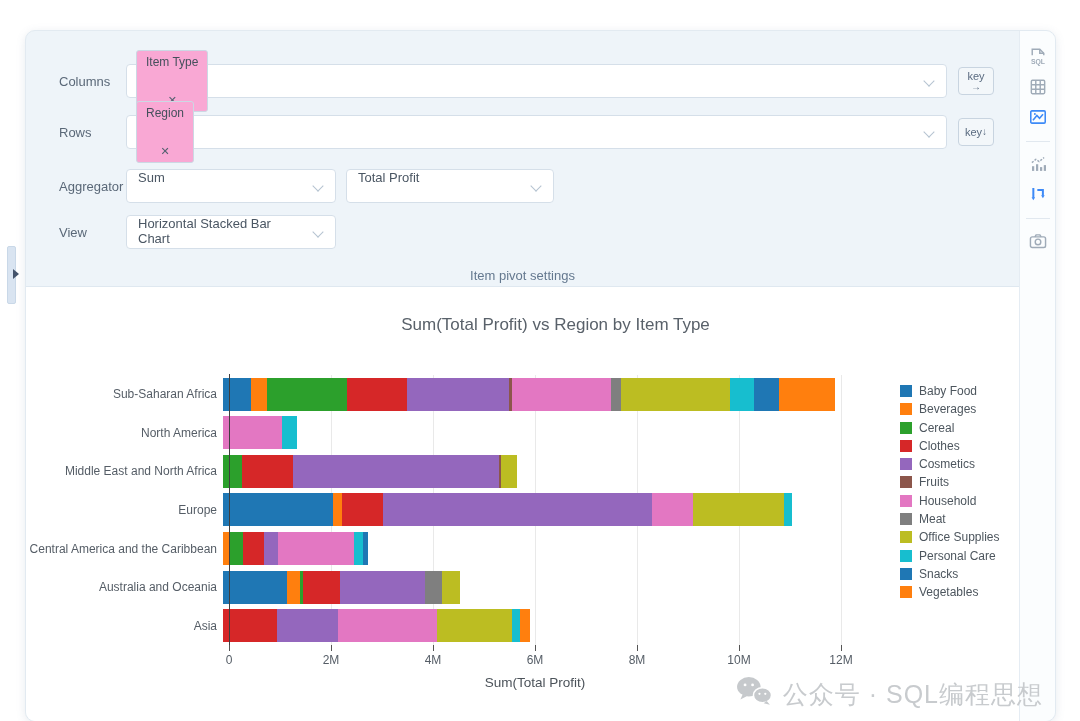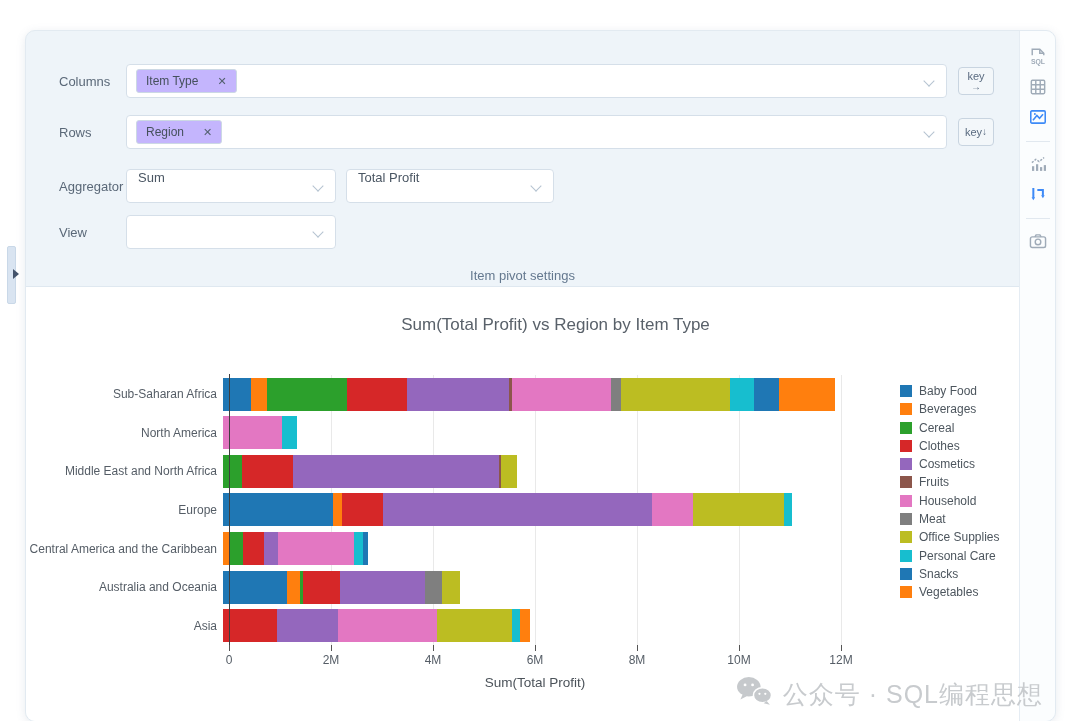--- a/index.html
+++ b/index.html
@@ -26,22 +26,22 @@
 
   
   .settings{position:absolute;left:0;top:0;right:36px;height:256px;border-bottom:1px solid #dfe8f0;}
   .flabel{position:absolute;left:33px;font-size:13px;color:#5a6878;}
   .field{position:absolute;left:100px;width:821px;height:34px;background:#fff;border:1px solid #d5dfe9;
          border-radius:4px;display:flex;align-items:center;padding:0 32px 0 9px;cursor:pointer;}
   .select{position:absolute;height:34px;background:#fff;border:1px solid #d5dfe9;border-radius:4px;
           display:flex;padding:0 30px 0 11px;font-size:13px;color:#4a5663;cursor:pointer;}
   .chev{position:absolute;right:13px;top:12px;width:8px;height:8px;
         border-right:1.7px solid #b5c3d1;border-bottom:1.7px solid #b5c3d1;transform:rotate(45deg);}
-  .tag{display:inline-flex;align-items:center;gap:19px;background:#c4b5fd;border:1px solid #ccd8e4;border-radius:3px;
-       padding:4px 9px;font-size:12px;color:#45505c;cursor:pointer;}
+  .tag{display:inline-flex;align-items:center;gap:25px;background:#f9a8d4;border:1px solid #ccd8e4;border-radius:3px;
+       padding:4px 9px;font-size:12px;color:#45505c;cursor:pointer;flex-direction:column;}
   .tag .x{font-size:11px;font-weight:bold;color:#53606f;cursor:pointer;}
   .keybtn{position:absolute;left:932px;width:36px;height:28px;background:#f3f7fa;border:1px solid #c8d4e0;
           border-radius:4px;color:#5a6b80;font-size:11px;display:flex;align-items:center;justify-content:center;
           cursor:pointer;line-height:1;}
   .keybtn.col{flex-direction:column;}
   .keybtn .arrow{font-size:10px;}
   .hide-link{position:absolute;left:0;right:0;top:237px;text-align:center;font-size:13px;color:#64788f;cursor:pointer;}
 
   
   .chart-card{position:absolute;left:0;top:256px;right:36px;bottom:0;background:#ffffff;}
@@ -113,20 +113,21 @@
         <span>Sum</span>
         <span class="chev"></span>
       </div>
       <div class="select" style="left:320px;top:138px;width:208px">
         <span>Total Profit</span>
         <span class="chev"></span>
       </div>
 
       <span class="flabel" style="top:194px">View</span>
       <div class="select" style="left:100px;top:184px;width:210px">
+        <span>Horizontal Stacked Bar Chart</span>
         <span class="chev"></span>
       </div>
 
       <div class="hide-link">Item pivot settings</div>
     </div>
 
     <div class="chart-card">
       <div class="chart-title">Sum(Total Profit) vs Region by Item Type</div>
       <div class="gridlines" id="gridlines">
           <div class="gline" style="left: 16.6667%;"></div>

